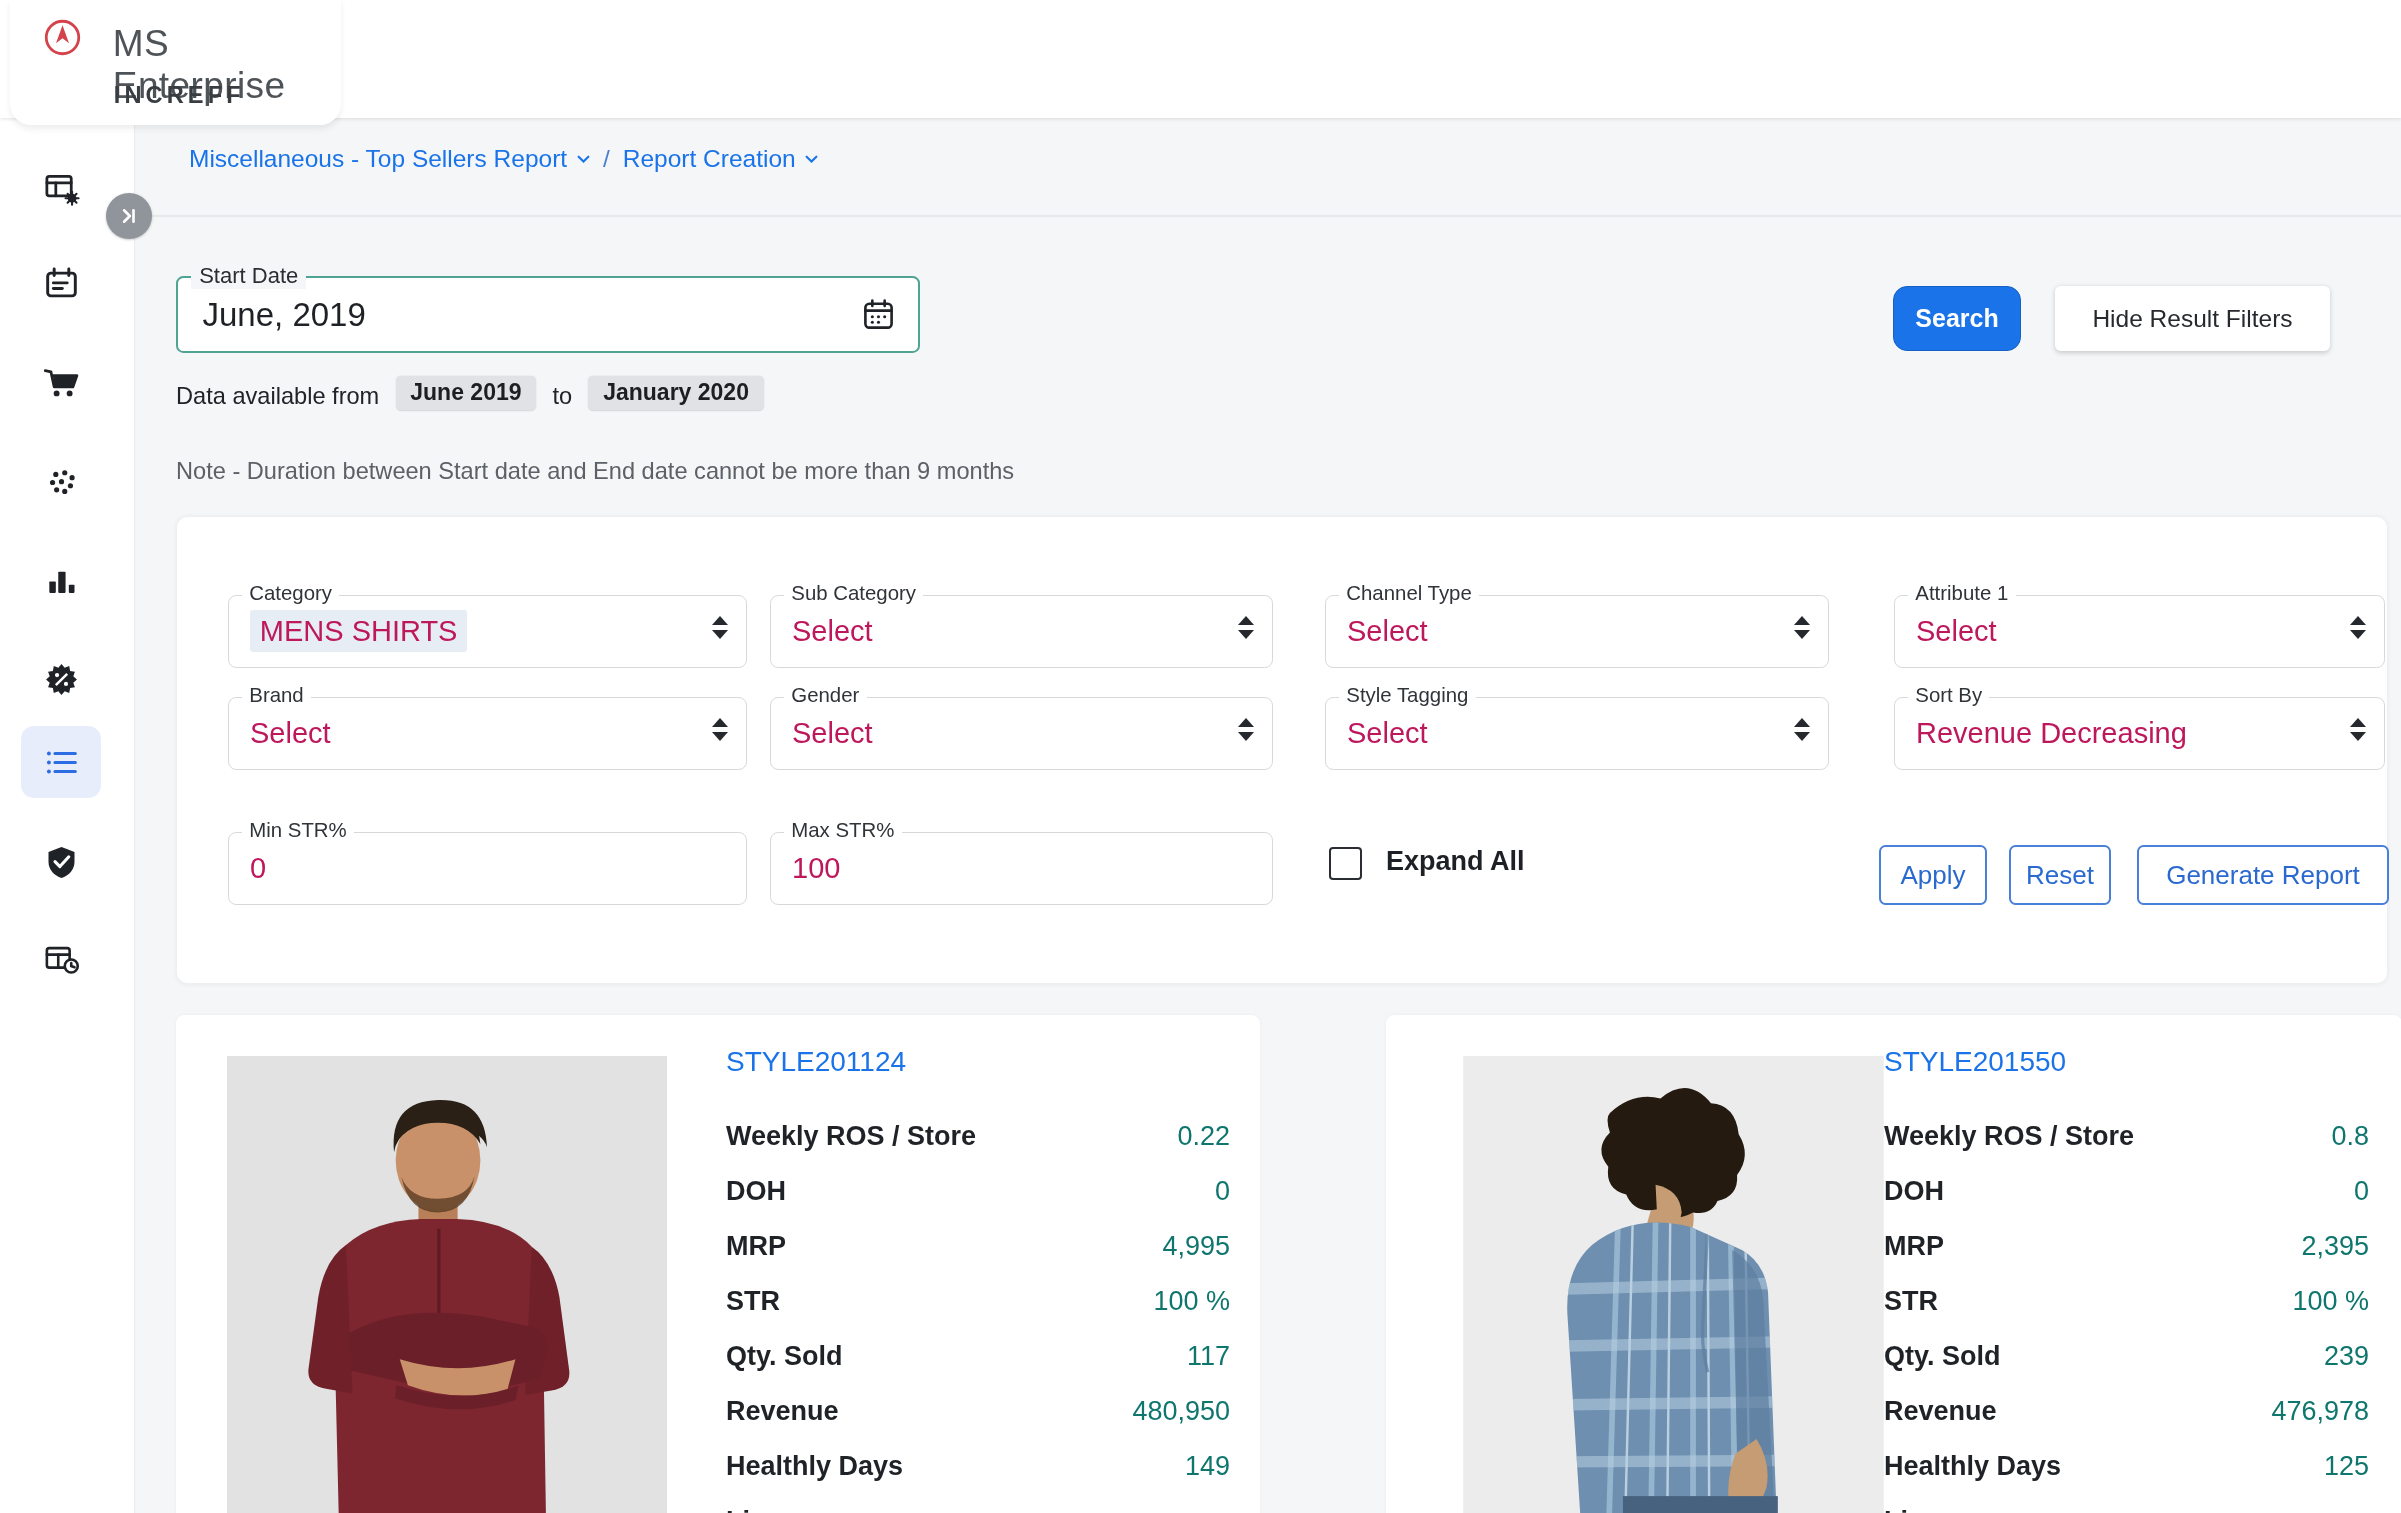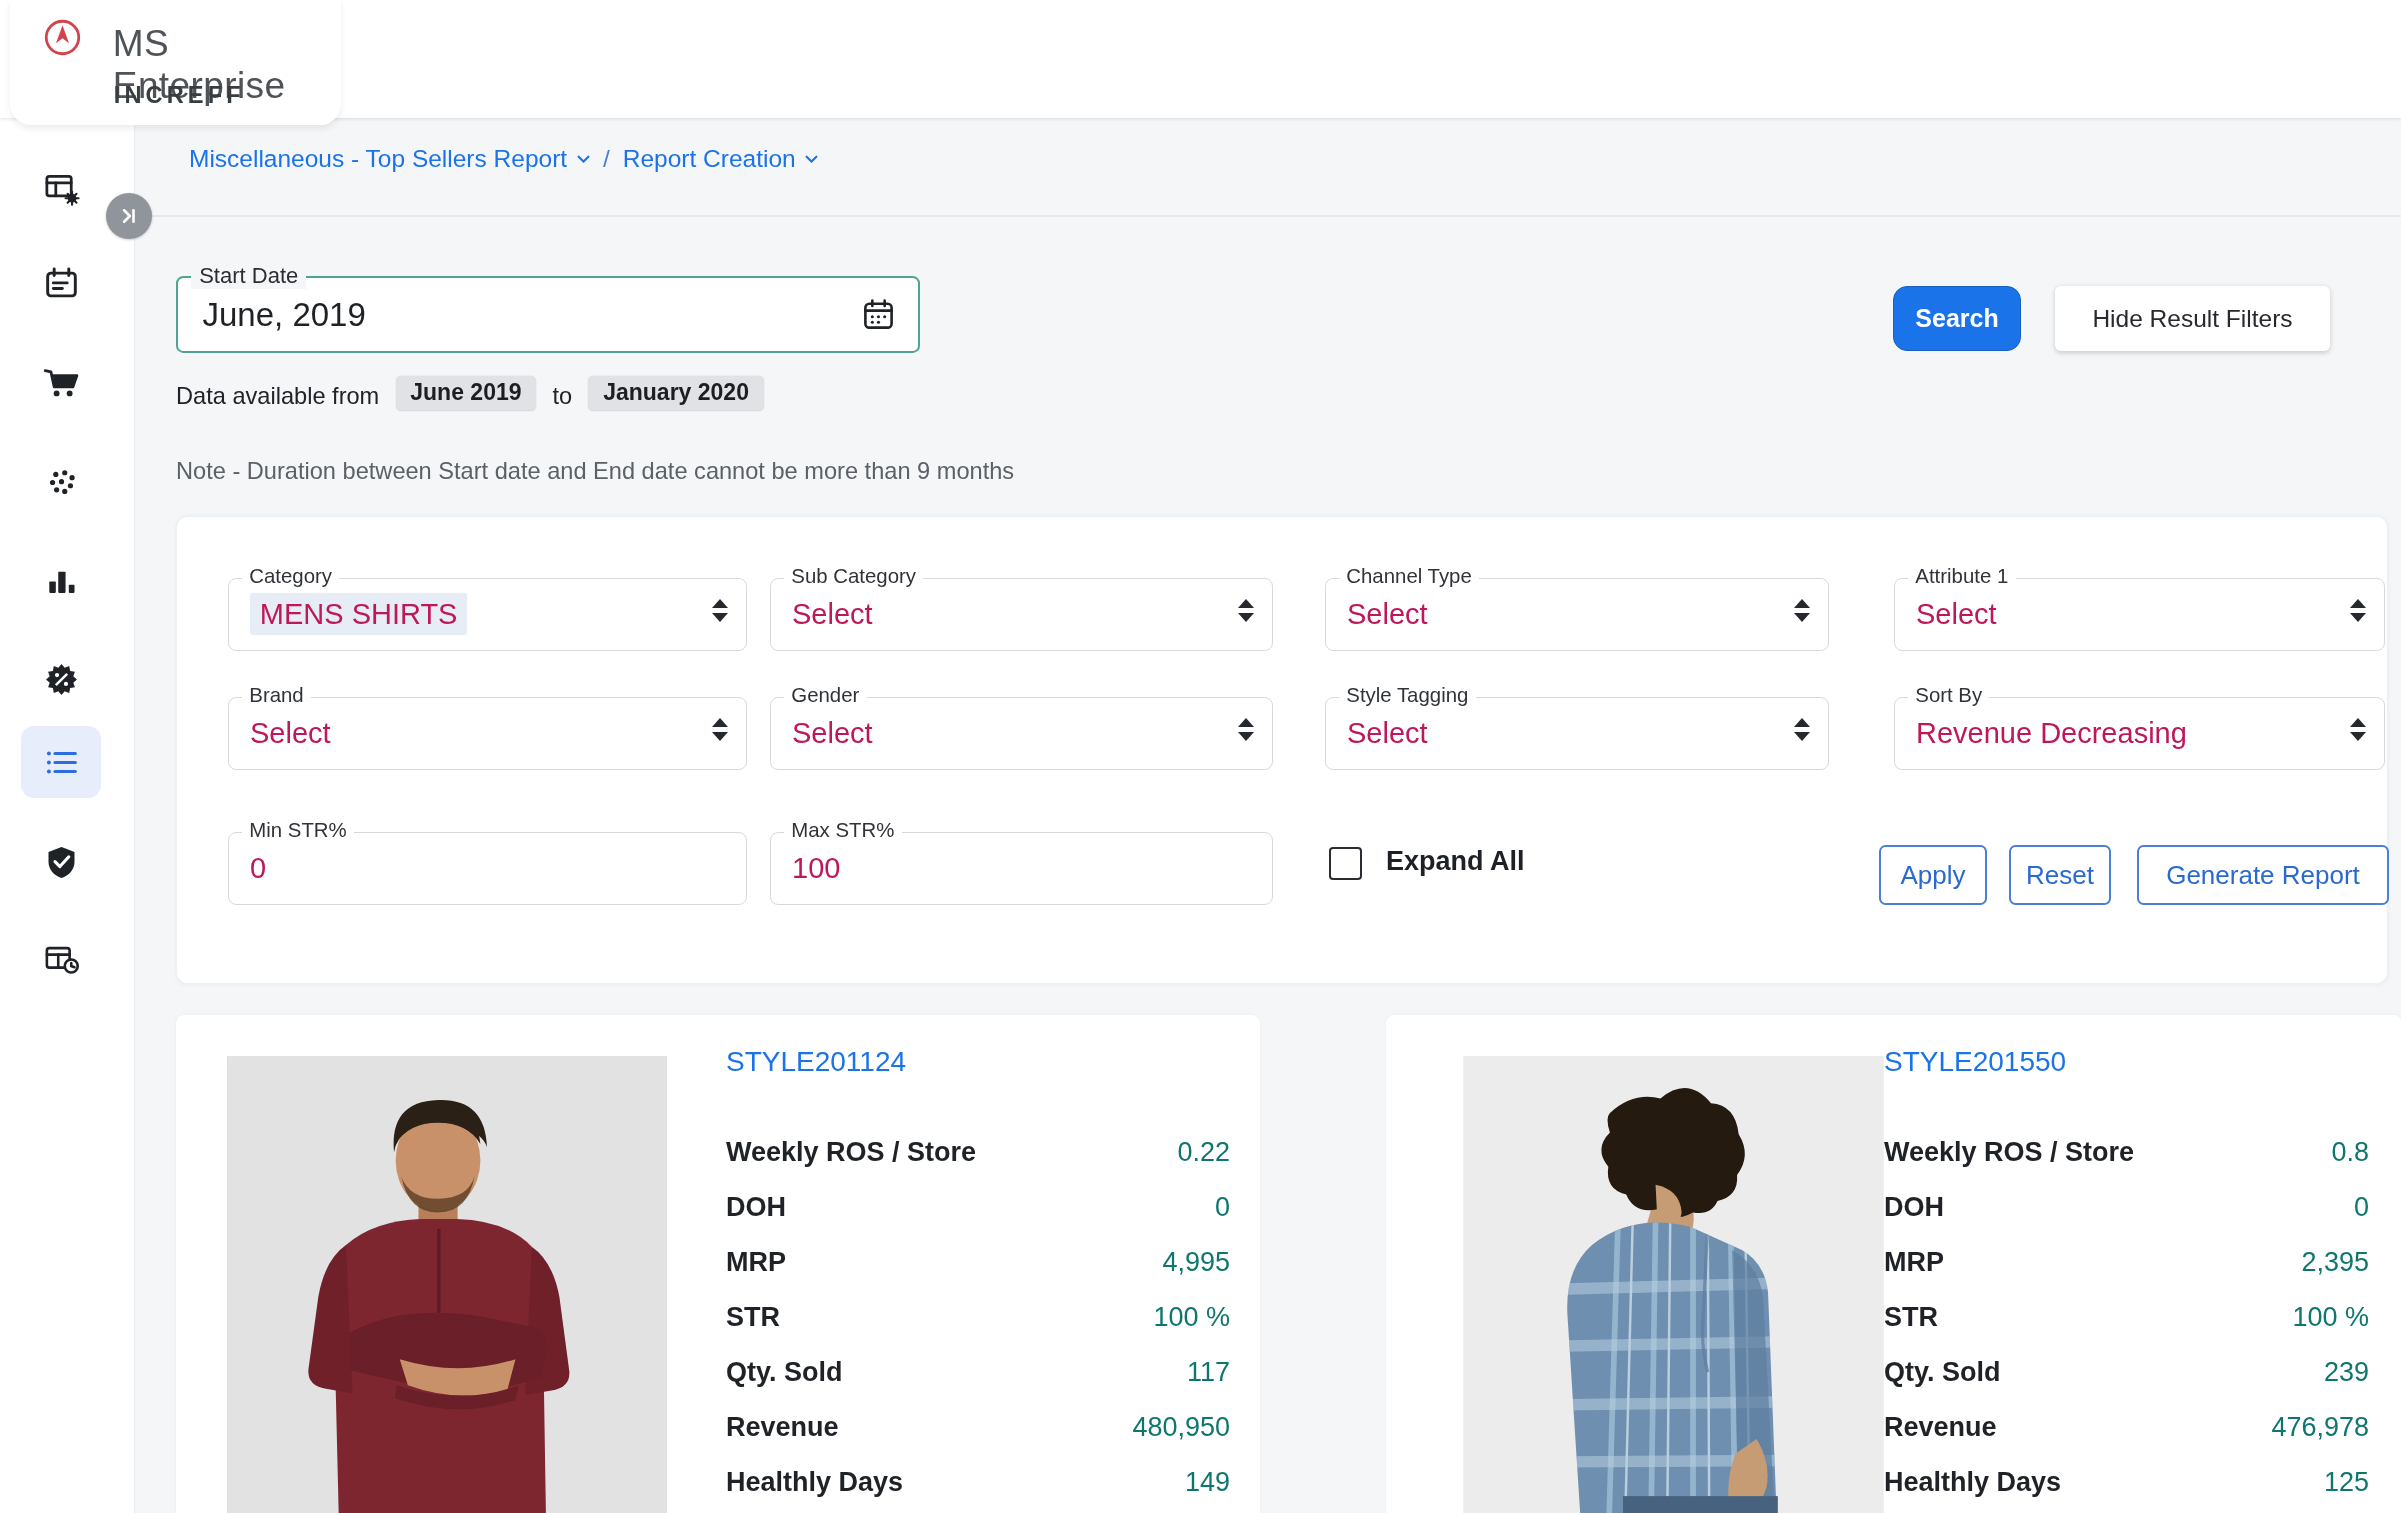--- a/index.html
+++ b/index.html
@@ -56,21 +56,21 @@
   .chip { background:#e0e2e6; border-radius:4.9px; padding:3.3px 14.7px; font-weight:700; font-size:23px;
           color:#1b1e22; box-shadow:0 0.8px 1.6px rgba(0,0,0,.14); }
   .note { position:absolute; left:176px; top:458px; font-size:23.6px; color:#5c6167; }
 
   
   .panel { position:absolute; left:176px; top:516px; width:2212px; height:468px; background:#fff;
            border-radius:11.4px; border:0.8px solid #edf0f2; box-shadow:0 0.8px 4.1px rgba(0,0,0,.05); }
   .field { position:absolute; height:73px; background:#fff; border:1.6px solid #d6d9dc; border-radius:8.2px;
            cursor:pointer; }
   .c1{left:51px;width:519px;} .c2{left:593px;width:503px;} .c3{left:1148px;width:504px;} .c4{left:1717px;width:491px;}
-  .r1{top:61px;} .r2{top:180px;} .r3{top:315px;}
+  .r1{top:78px;} .r2{top:180px;} .r3{top:315px;}
   .flabel { position:absolute; left:13px; top:-14px; font-size:20.4px; color:#303439; background:#fff; padding:0 7.3px; }
   .fvalue { position:absolute; left:21px; top:0; line-height:70px; font-size:29px; color:#be185d; white-space:nowrap; }
   .fvalue .hl { background:#e7edf5; padding:4.9px 9.8px; border-radius:2.4px; }
   .spin { position:absolute; right:18px; top:20.4px; display:flex; flex-direction:column; gap:4.9px; }
   .tri-up { width:0; height:0; border-left:8.2px solid transparent; border-right:8.2px solid transparent;
             border-bottom:9.8px solid #25282c; }
   .tri-down { width:0; height:0; border-left:8.2px solid transparent; border-right:8.2px solid transparent;
               border-top:9.8px solid #25282c; }
   .checkbox { position:absolute; left:1152px; top:330px; width:33px; height:33px; border:2.9px solid #2a2d31;
               border-radius:4.1px; background:#fff; cursor:pointer; }
@@ -81,21 +81,21 @@
 
   
   .card { position:absolute; top:1015px; height:538px; background:#fff; border-radius:8.2px;
           box-shadow:0 0.8px 3.3px rgba(0,0,0,.05); }
   .card-1 { left:176px; width:1084px; }
   .card-2 { left:1386px; width:1016px; }
   .photo { position:absolute; top:41px; }
   .photo-1 { left:51px; } .photo-2 { left:77px; }
   .stats { position:absolute; top:31px; }
   .stats-1 { left:550px; width:504px; } .stats-2 { left:498px; width:485px; }
-  .style-link { font-size:28px; color:#1a73e8; cursor:pointer; display:inline-block; margin-bottom:47px; }
+  .style-link { font-size:28px; color:#1a73e8; cursor:pointer; display:inline-block; margin-bottom:31px; }
   .mrow { display:flex; justify-content:space-between; align-items:center; height:55px; }
   .mlabel { font-size:27px; font-weight:700; color:#1f2226; }
   .mvalue { font-size:27px; color:#0f766e; }
 </style>
 </head>
 <body>
 
 <div class="page">
 
   <header class="header"></header>

